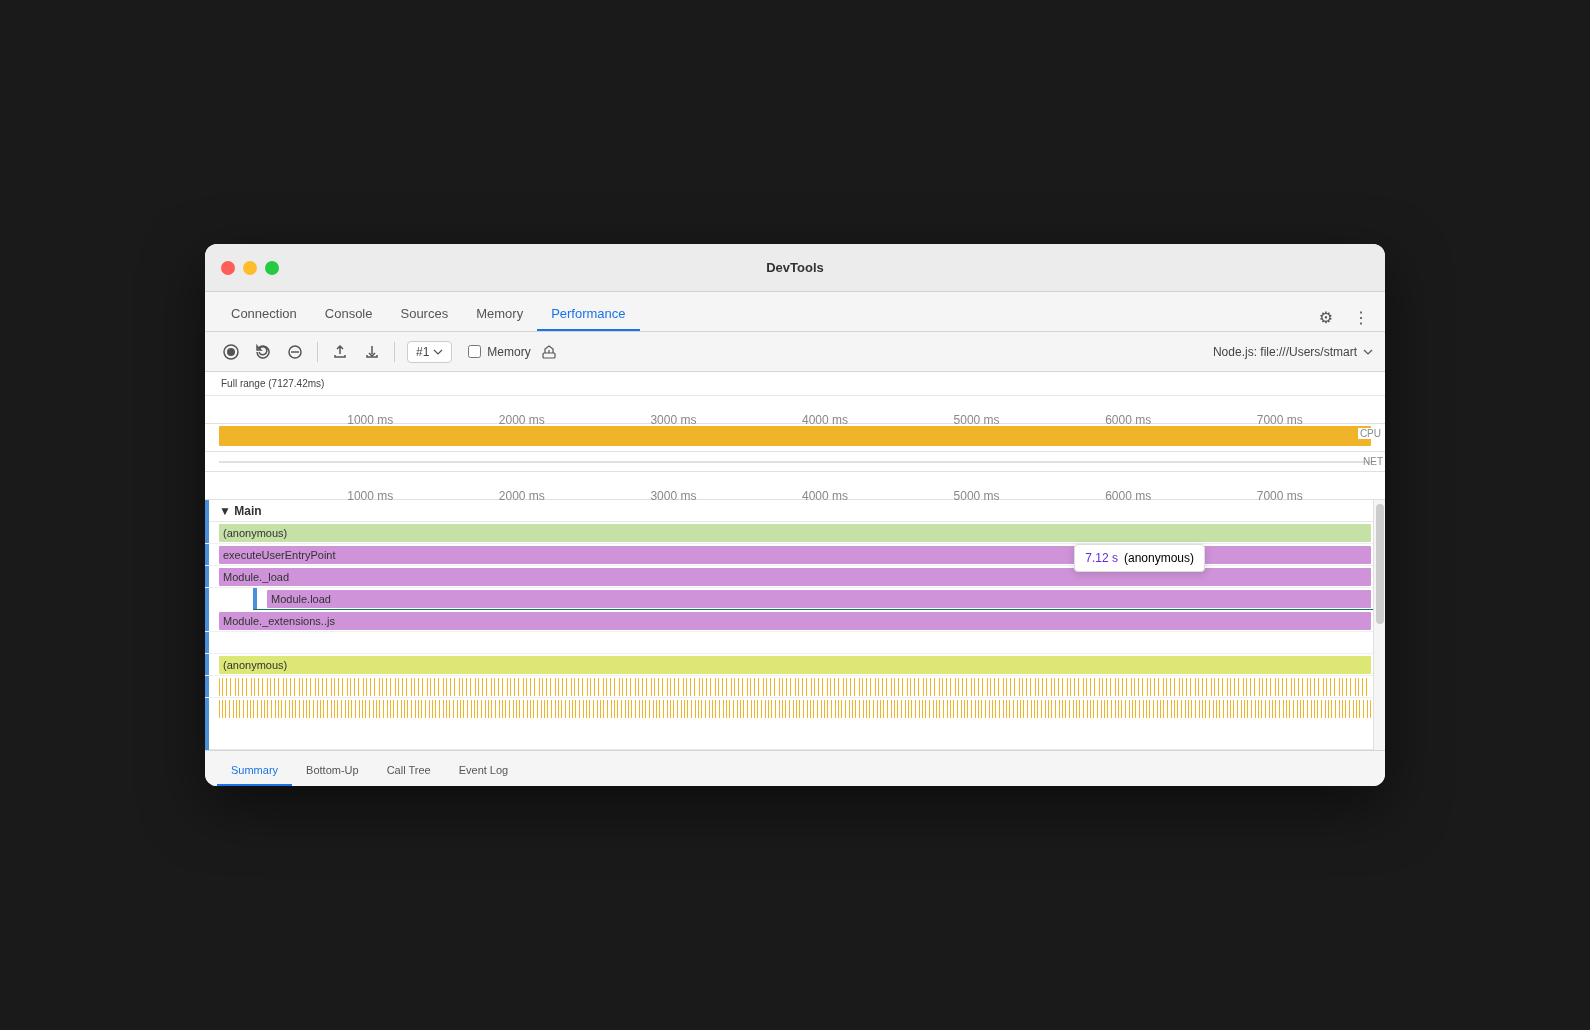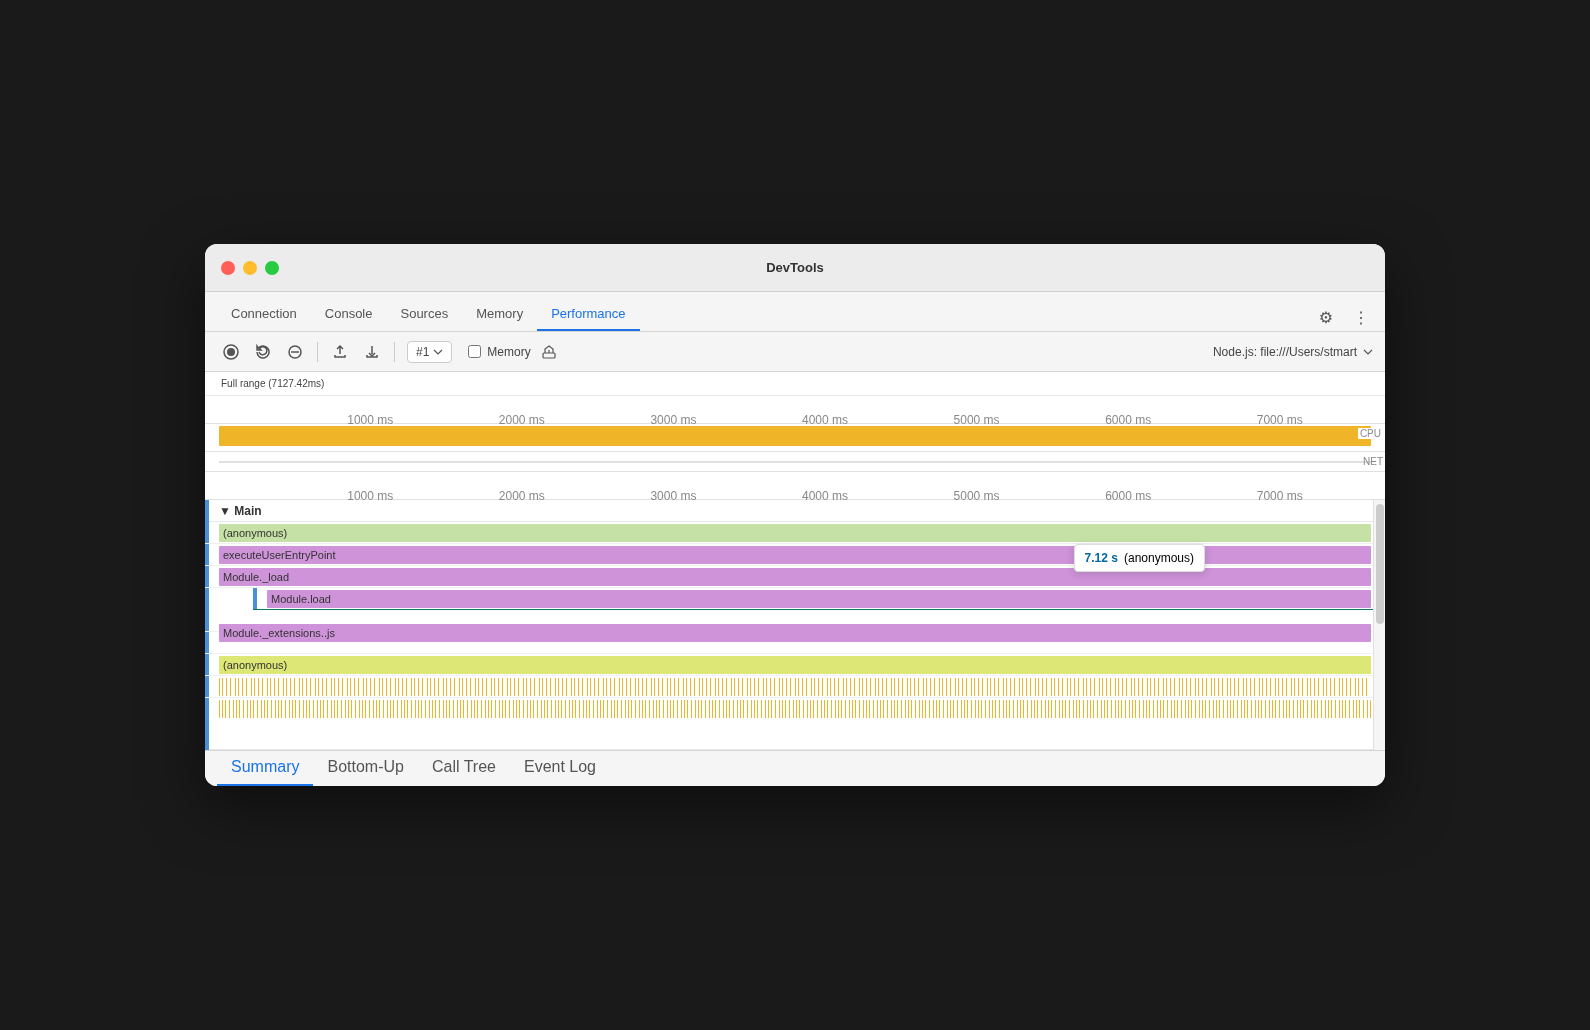--- a/index.html
+++ b/index.html
@@ -182,34 +182,34 @@
       padding: 6px 10px;
       font-size: 12px;
       box-shadow: 0 2px 8px rgba(0,0,0,0.15);
       z-index: 10;
       display: flex;
       align-items: center;
       gap: 6px;
       white-space: nowrap;
     }
     .tooltip-time {
-      color: #0369a1;
-      font-weight: 700;
+      color: #6d28d9;
+      font-weight: 400;
     }
     .bottom-tabs {
       background: #f5f5f5;
       border-top: 1px solid #d5d5d5;
       display: flex;
       padding: 0 12px;
       height: 36px;
       align-items: flex-end;
     }
     .bottom-tab {
       padding: 6px 14px 8px;
-      font-size: 16px;
+      font-size: 11px;
       color: #555;
       cursor: pointer;
       border-bottom: 2px solid transparent;
     }
     .bottom-tab.active {
       color: #1a73e8;
       border-bottom: 2px solid #1a73e8;
     }
     .flame-container {
       position: relative;
@@ -385,21 +385,21 @@
       </div>
 
       <div class="flame-row" style="height:22px; position:relative; border-bottom:1px solid #0f766e;margin-left:48px;">
         <div style="position:absolute; left:14px; right:14px; top:2px; height:18px; background:#ce93d8; border-radius:1px; display:flex; align-items:center; padding-left:4px; font-size:11px; color:#333;">
           <span>Module.load</span>
         </div>
         <div style="position:absolute; left:0; top:0; width:4px; height:100%; background:#4a90d9;"></div>
       </div>
 
       <div class="flame-row" style="height:22px; position:relative; border-bottom:1px solid #f0f0f0;">
-        <div style="position:absolute; left:14px; right:14px; top:2px; height:18px; background:#ce93d8; border-radius:1px; display:flex; align-items:center; padding-left:4px; font-size:11px; color:#333;margin-top:12px;">
+        <div style="position:absolute; left:14px; right:14px; top:2px; height:18px; background:#ce93d8; border-radius:1px; display:flex; align-items:center; padding-left:4px; font-size:11px; color:#333;">
           <span>Module._extensions..js</span>
         </div>
         <div style="position:absolute; left:0; top:0; width:4px; height:100%; background:#4a90d9;"></div>
       </div>
 
       <div class="flame-row" style="height:22px; position:relative; border-bottom:1px solid #f0f0f0;">
         <div style="position:absolute; left:0; top:0; width:4px; height:100%; background:#4a90d9;"></div>
       </div>
 
       <div class="flame-row" style="height:22px; position:relative; border-bottom:1px solid #f0f0f0;">

